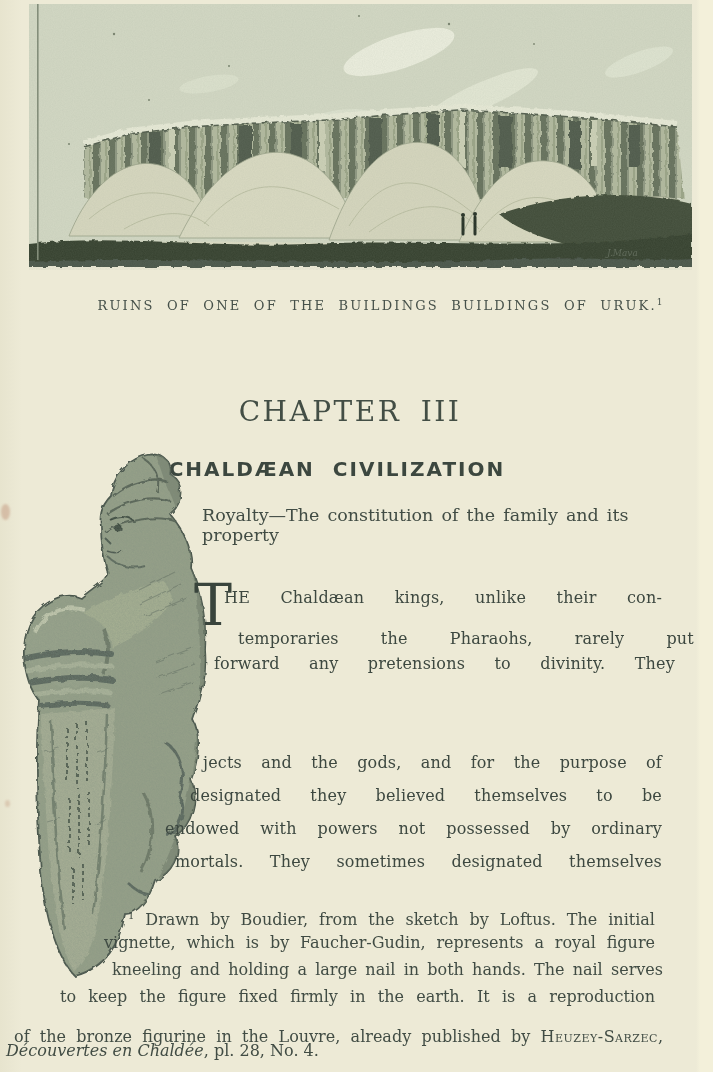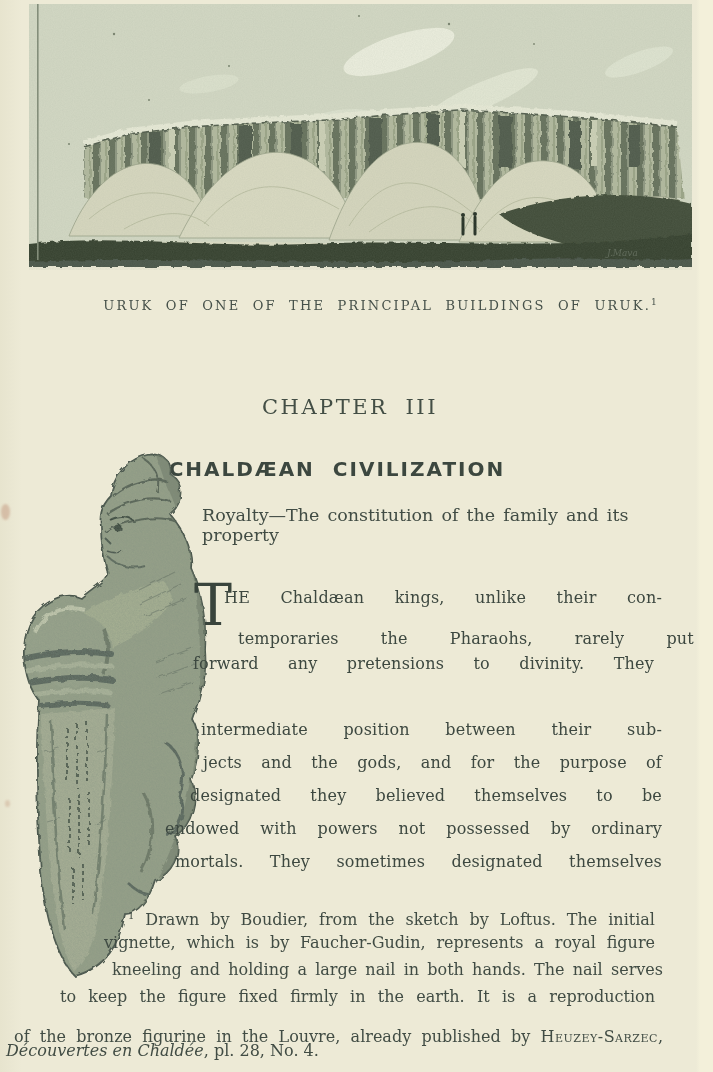--- a/index.html
+++ b/index.html
@@ -2,21 +2,21 @@
 <html><head>
 <meta charset="utf-8">
 <style>
   html,body{margin:0;padding:0;}
   #page{position:relative;width:713px;height:1072px;overflow:hidden;
         background:linear-gradient(90deg,#e7e4ce 0,#edead6 22px,#edead6 696px,#f3f0da 700px);
         font-family:"DejaVu Serif","Liberation Serif",serif;color:#3f4a42;}
   .abs{position:absolute;}
   .caption{font-size:13px;letter-spacing:2.2px;word-spacing:6px;text-align:center;color:#46514a;}
   .caption sup{font-size:9px;letter-spacing:0;}
-  .chap{font-size:21px;letter-spacing:2.5px;word-spacing:8px;text-align:center;color:#434e45;}
+  .chap{font-size:28px;letter-spacing:2.5px;word-spacing:8px;text-align:center;color:#434e45;}
   .ctitle{font-family:"DejaVu Sans","Liberation Sans",sans-serif;font-weight:bold;
           font-size:20px;letter-spacing:2px;word-spacing:9px;text-align:center;color:#3c473f;}
   .summ{font-size:17.5px;word-spacing:2.5px;color:#414c44;}
   .bl{font-size:16px;line-height:33px;height:33px;text-align:justify;text-align-last:justify;
       letter-spacing:0.2px;color:#3d4840;}
   .dropcap{font-size:57px;line-height:1;color:#39443c;}
   .fl{font-size:16px;line-height:26px;text-align:justify;text-align-last:justify;color:#414c44;}
   .fl-noj{font-size:16px;line-height:26px;color:#414c44;}
   .fl sup,.flsup{font-size:10px;vertical-align:super;}
   .sc{font-variant:small-caps;letter-spacing:0.5px;}
@@ -120,21 +120,21 @@
 
       <rect x="8" y="0" width="1.6" height="256" fill="#828c78"></rect>
 
       <text x="578" y="252" font-size="9" font-style="italic" fill="#5c6656" id="sig-text">J.Mava</text>
 
       <rect x="0" y="0" width="663" height="266" filter="url(#grain)"></rect>
     </svg>
   </div>
 
   <div class="abs caption" style="left:80px;top:297px;width:600px;">
-    <span>URUK OF ONE OF THE PRINCIPAL BUILDINGS OF URUK.</span><sup>1</sup>
+    <span>RUINS OF ONE OF THE BUILDINGS BUILDINGS OF URUK.</span><sup>1</sup>
   </div>
 
   <div class="abs chap" style="left:100px;top:395px;width:500px;">CHAPTER III</div>
   <div class="abs ctitle" style="left:87px;top:457px;width:500px;">CHALDÆAN CIVILIZATION</div>
 
   <div class="abs summ" style="left:202px;top:505px;">Royalty—The constitution of the family and its property</div>
 
   <div class="abs" style="left:15px;top:452px;width:195px;height:535px;">
     <svg width="195" height="535" viewBox="0 0 195 535">
       <defs>
@@ -227,22 +227,21 @@
         <g mask="url(#silmask)">
             <rect x="0" y="0" width="195" height="535" filter="url(#fgrain)"></rect>
           </g>
       </g>
     </svg>
   </div>
 
   <div class="abs dropcap" style="left:194px;top:577px;">T</div>
   <div class="abs bl" style="left:224px;top:581px;width:438px;">HE Chaldæan kings, unlike their con-</div>
   <div class="abs bl" style="left:206px;top:622px;width:456px;padding-left:32px;">temporaries the Pharaohs, rarely put</div>
-  <div class="abs bl" style="left:193px;top:647px;width:461px;">forward any pretensions to divinity.  They</div>
-  <div class="abs bl" style="left:201px;top:713px;width:461px;">intermediate position between their sub-</div>
+  <div class="abs bl" style="left:214px;top:647px;width:461px;">forward any pretensions to divinity.  They</div>
   <div class="abs bl" style="left:203px;top:746px;width:459px;">jects and the gods, and for the purpose of</div>
   <div class="abs bl" style="left:190px;top:779px;width:472px;">designated they believed themselves to be</div>
   <div class="abs bl" style="left:165px;top:812px;width:497px;">endowed with powers not possessed by ordinary</div>
   <div class="abs bl" style="left:175px;top:845px;width:487px;">mortals.  They sometimes designated themselves</div>
 
   <div class="abs fl" style="left:128px;top:903px;width:527px;">
     <sup>1</sup>
     <span>Drawn by Boudier, from the sketch by Loftus.  The initial</span>
   </div>
   <div class="abs fl" style="left:104px;top:930px;width:551px;">vignette, which is by Faucher-Gudin, represents a royal figure</div>

